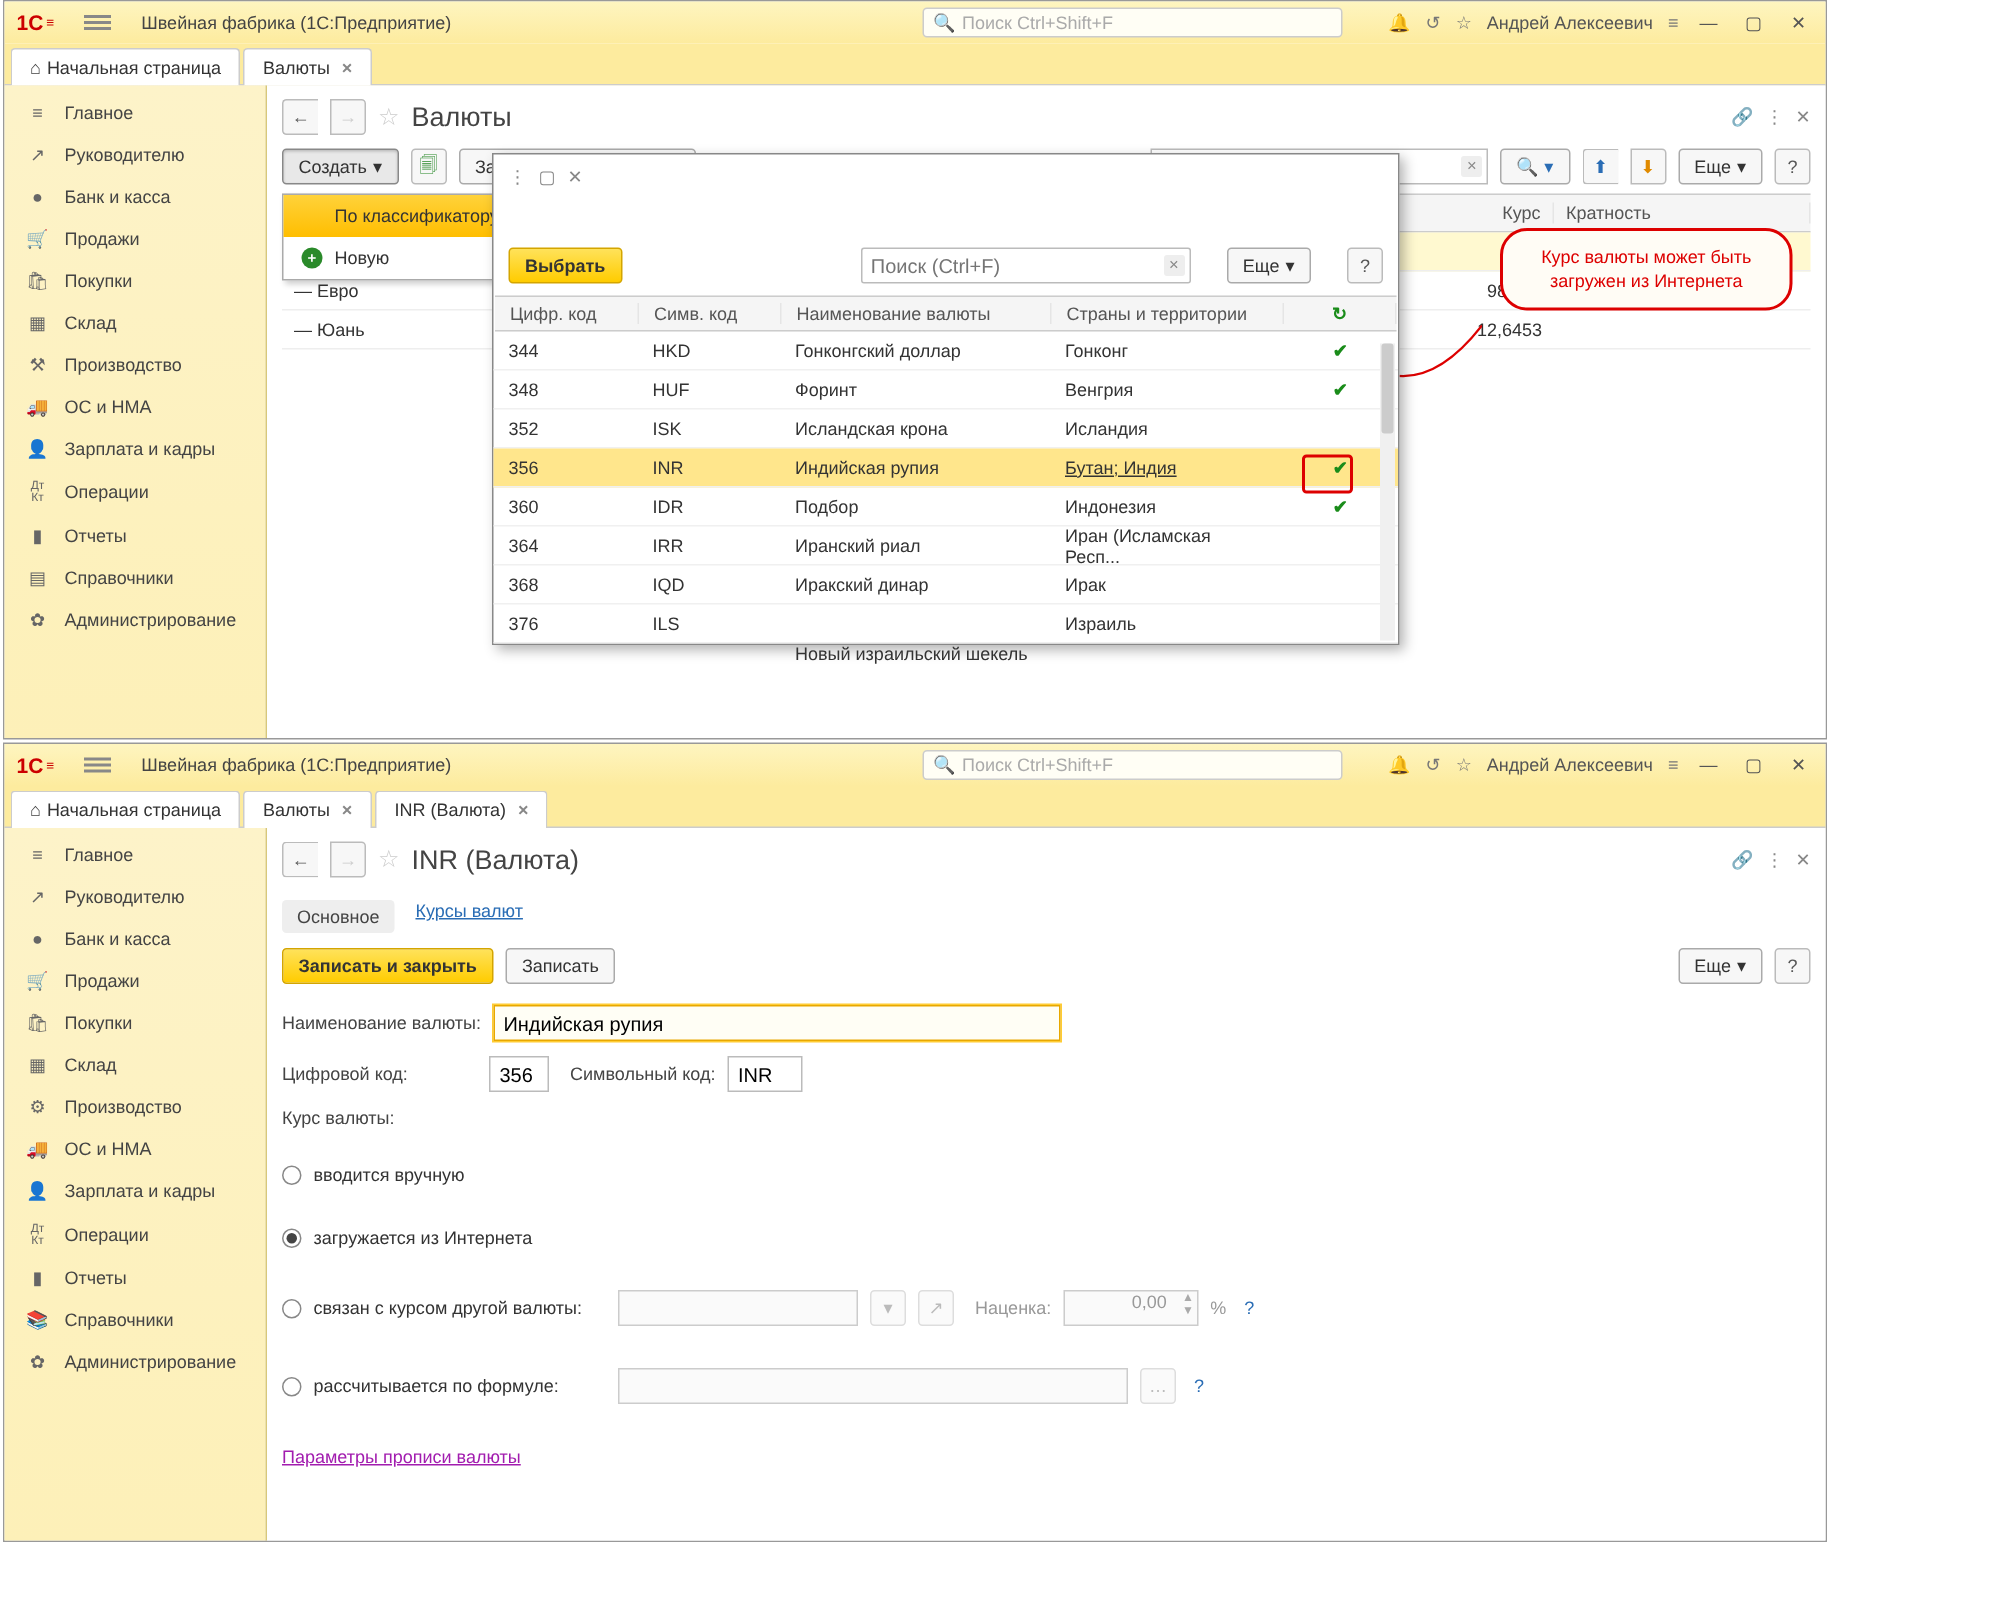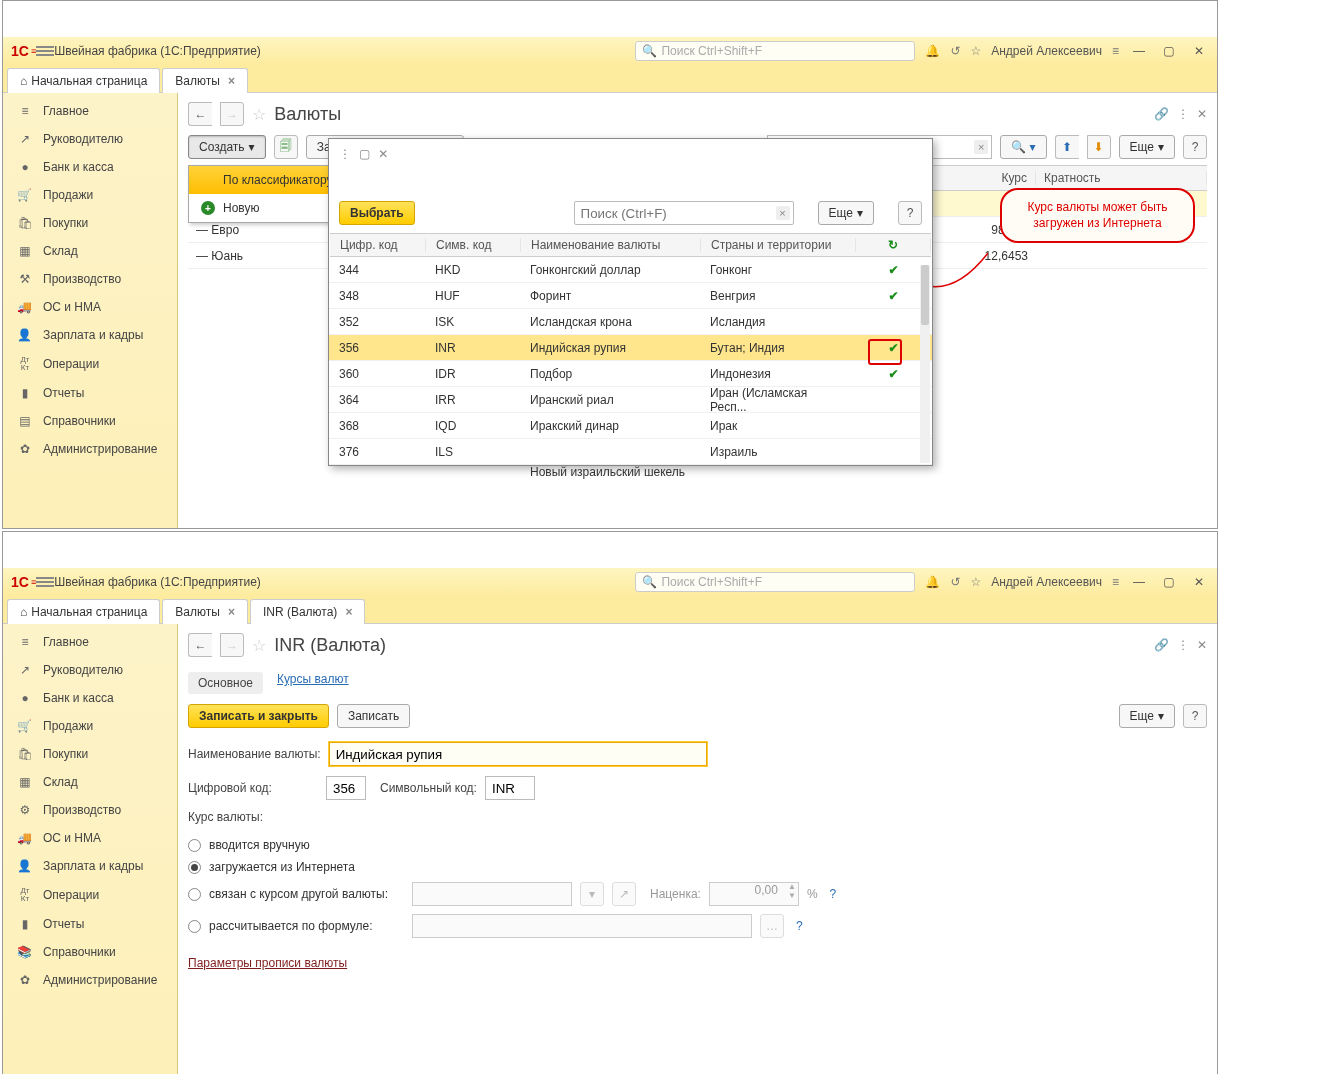--- a/index.html
+++ b/index.html
@@ -1,21 +1,21 @@
 <!DOCTYPE html>
 <html><head>
 <meta charset="utf-8">
 <style>
   * { box-sizing: border-box; margin: 0; padding: 0; }
   body { font-family: Arial, sans-serif; font-size: 12px; color: #333; background: #fff; width: 1334px; height: 1074px; overflow: hidden; }
   
   .window { border: 1px solid #999; background: #fff; }
   
   
-  .titlebar { height: 28px; background: linear-gradient(#fef5c0, #fdeb9e); display: flex; align-items: center; padding: 0 8px; gap: 0; margin-top: 36px; }
+  .titlebar { height: 28px; background: linear-gradient(#fef5c0, #fdeb9e); display: flex; align-items: center; padding: 0 8px; gap: 20px; }
   .titlebar .logo { font-weight: bold; color: #c00; font-size: 14px; display: flex; align-items: center; gap: 2px; }
   .titlebar .logo-sub { font-size: 9px; color: #c00; }
   .titlebar .menu-icon { width: 18px; display: flex; flex-direction: column; gap: 2px; cursor: pointer; }
   .titlebar .menu-icon div { height: 2px; background: #888; }
   .titlebar .title { flex: 0 0 auto; color: #444; }
   .titlebar .search { flex: 0 0 280px; margin-left: auto; height: 20px; border: 1px solid #ccc; border-radius: 3px; background: #fffef5; display: flex; align-items: center; padding: 0 6px; gap: 4px; color: #aaa; }
   .titlebar .right-icons { display: flex; align-items: center; gap: 10px; margin-left: 10px; color: #777; }
   .titlebar .username { color: #555; }
   .titlebar .win-btn { width: 20px; text-align: center; color: #555; cursor: pointer; }
   
@@ -90,27 +90,27 @@
   .subtabs { display: flex; gap: 14px; margin: 6px 0 10px;}
   .subtab { padding: 4px 10px; border-radius: 3px; cursor: pointer;}
   .subtab.active { background: #eee; color: #444;}
   .subtab-link { color: #2a6db5; text-decoration: underline; cursor: pointer;}
   
   .form-row { display: flex; align-items: center; gap: 8px; margin-bottom: 10px;}
   .label { color: #444; min-width: 130px;}
   .text-input { height: 24px; border: 1px solid #bbb; padding: 0 6px; background: #fff;}
   .text-input.highlight-border { border-color: #e8a800; background: #fffef5; box-shadow: 0 0 0 1px #ffcc33;}
   
-  .radio-row { display: flex; align-items: center; gap: 8px; margin: 4px 0;}
+  .radio-row { display: flex; align-items: center; gap: 8px; margin: 14px 0;}
   .radio { width: 13px; height: 13px; border: 1px solid #888; border-radius: 50%; display: inline-flex; align-items: center; justify-content: center; background: #fff;}
   .radio.checked::after { content: ''; width: 7px; height: 7px; background: #444; border-radius: 50%;}
   
   .small-input { height: 24px; width: 160px; border: 1px solid #ccc; padding: 0 6px; background: #fafafa; color: #999;}
   .spinner { width: 90px; height: 24px; border: 1px solid #ccc; text-align: right; padding: 0 20px 0 6px; position: relative; background: #fafafa; color: #999;}
-  .link-text { color: #7f1d1d; text-decoration: underline; cursor: pointer;}
+  .link-text { color: #a21caf; text-decoration: underline; cursor: pointer;}
   
   .cursor-arrow { position: absolute; width: 12px; height: 16px; z-index: 200;}
   
   .input-clear { position: relative; display: inline-flex; align-items: center;}
   .input-clear .clear-x { position: absolute; right: 4px; color: #888; font-size: 11px; background:#eee; width:14px; height:14px; text-align:center; line-height:14px; border-radius:2px;}
   
   .connector-line { position: absolute; z-index: 85; pointer-events: none;}
 </style>
 </head>
 <body>
@@ -330,21 +330,21 @@
                 <div class="mr-cell" style="width:96px;">352</div>
                 <div class="mr-cell" style="width:95px;">ISK</div>
                 <div class="mr-cell" style="width:180px;">Исландская крона</div>
                 <div class="mr-cell" style="width:155px;">Исландия</div>
                 <div class="mr-cell" style="flex:1;text-align:center;"></div>
               </div>
               <div class="modal-grid-row selected">
                 <div class="mr-cell" style="width:96px;">356</div>
                 <div class="mr-cell" style="width:95px;">INR</div>
                 <div class="mr-cell" style="width:180px;">Индийская рупия</div>
-                <div class="mr-cell" style="width:155px;">Бутан; Индия</div>
+                <div class="mr-cell" style="width:155px;text-decoration:underline;">Бутан; Индия</div>
                 <div class="mr-cell" style="flex:1;text-align:center;"><span class="check-green">✔</span></div>
               </div>
               <div class="modal-grid-row">
                 <div class="mr-cell" style="width:96px;">360</div>
                 <div class="mr-cell" style="width:95px;">IDR</div>
                 <div class="mr-cell" style="width:180px;">Подбор</div>
                 <div class="mr-cell" style="width:155px;">Индонезия</div>
                 <div class="mr-cell" style="flex:1;text-align:center;"><span class="check-green">✔</span></div>
               </div>
               <div class="modal-grid-row">

